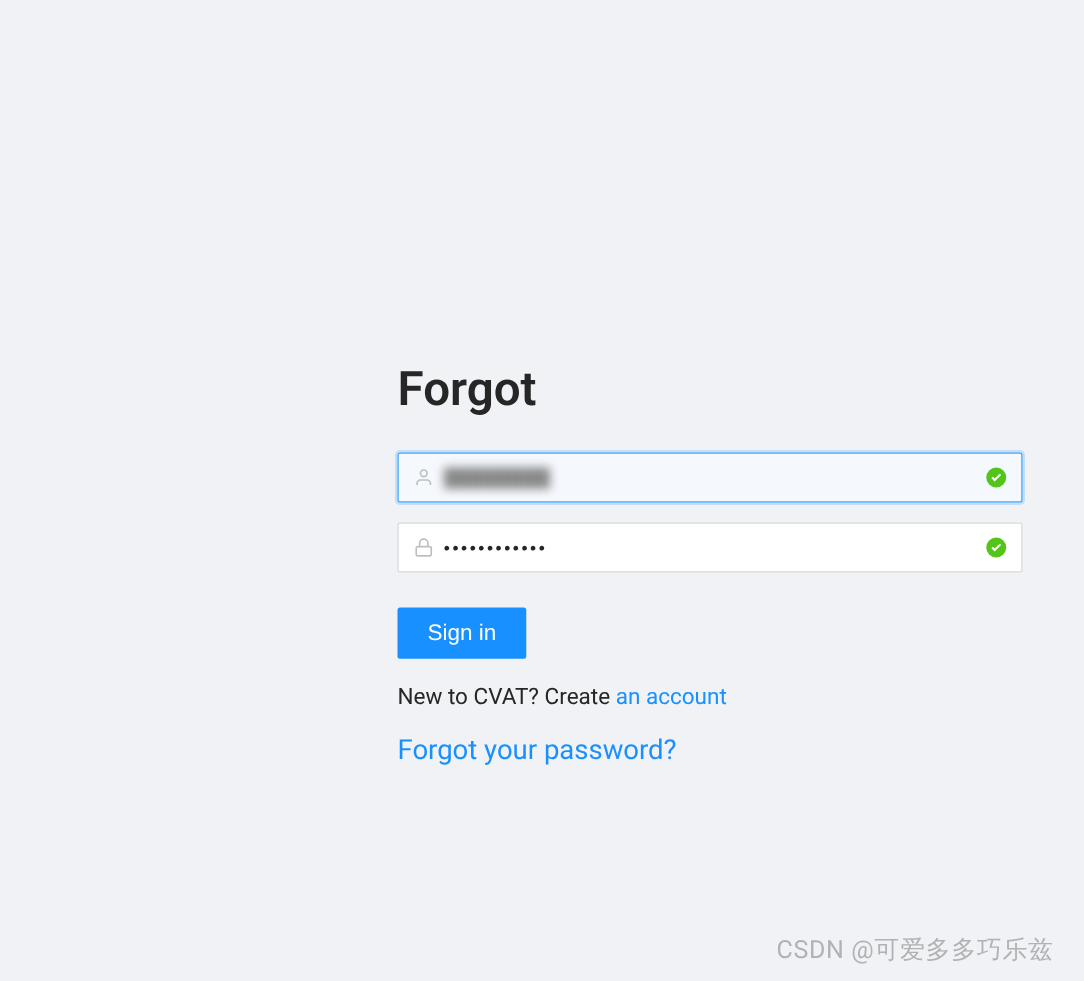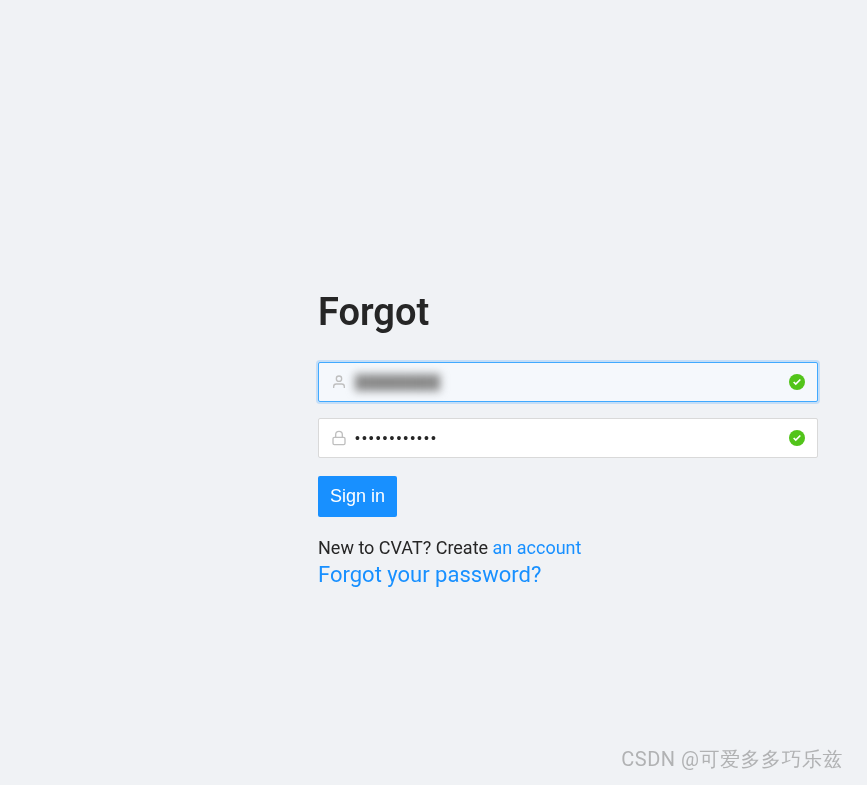--- a/index.html
+++ b/index.html
@@ -85,30 +85,30 @@
       background: #52c41a;
       display: flex;
       align-items: center;
       justify-content: center;
     }
     .signin-btn {
       background: #1890ff;
       color: #fff;
       border: none;
       border-radius: 2px;
-      padding: 10px 12px;
+      padding: 10px 24px;
       font-size: 18px;
       cursor: pointer;
       margin-bottom: 20px;
-      margin-top: 2px;
+      margin-top: 12px;
     }
     .register-line {
       font-size: 18px;
       color: #262626;
-      margin-bottom: 4px;
+      margin-bottom: 20px;
     }
     .link {
       color: #1890ff;
       cursor: pointer;
       text-decoration: none;
     }
     .forgot-line {
       font-size: 22px;
     }
     .watermark {

